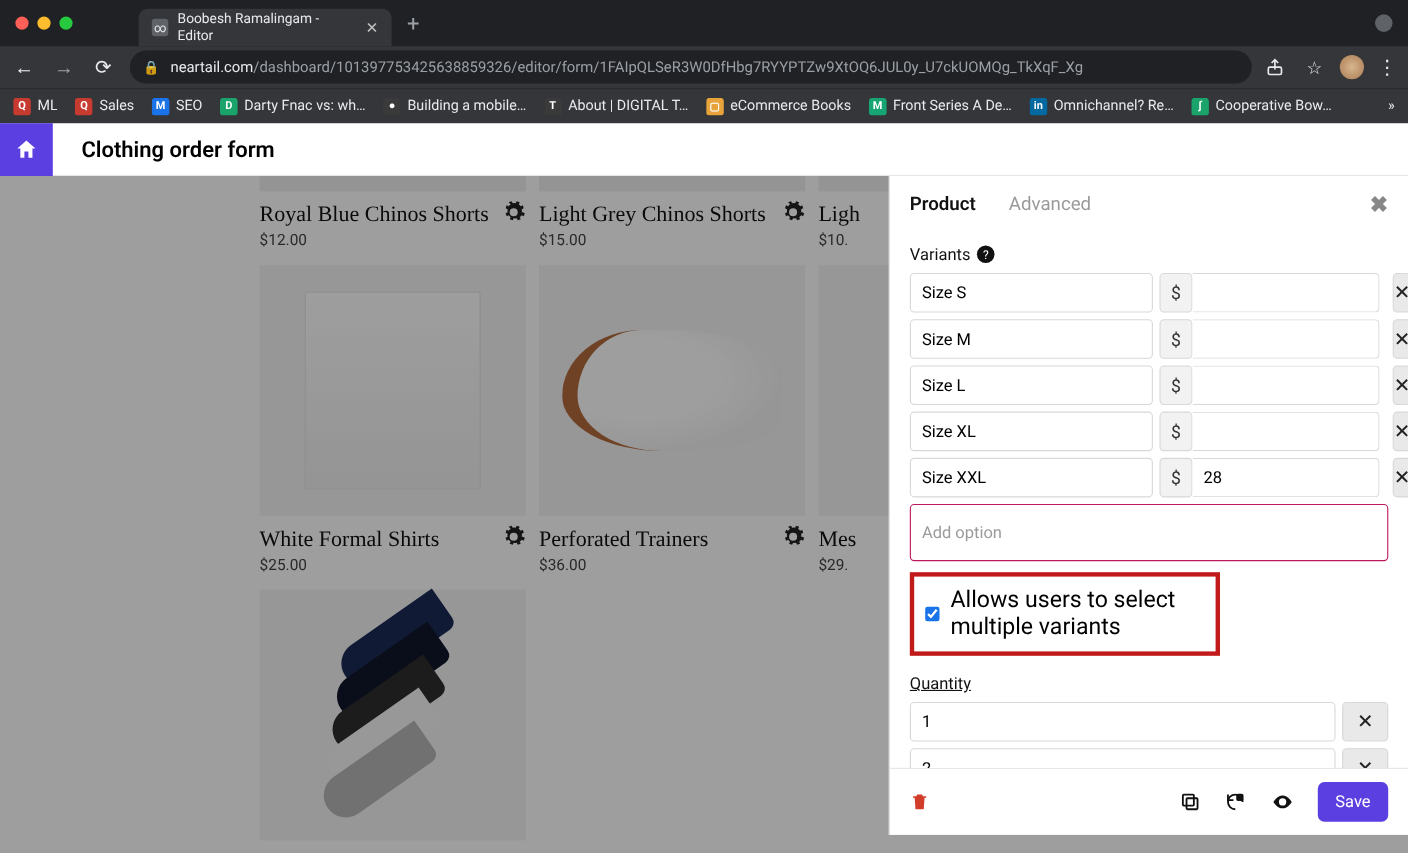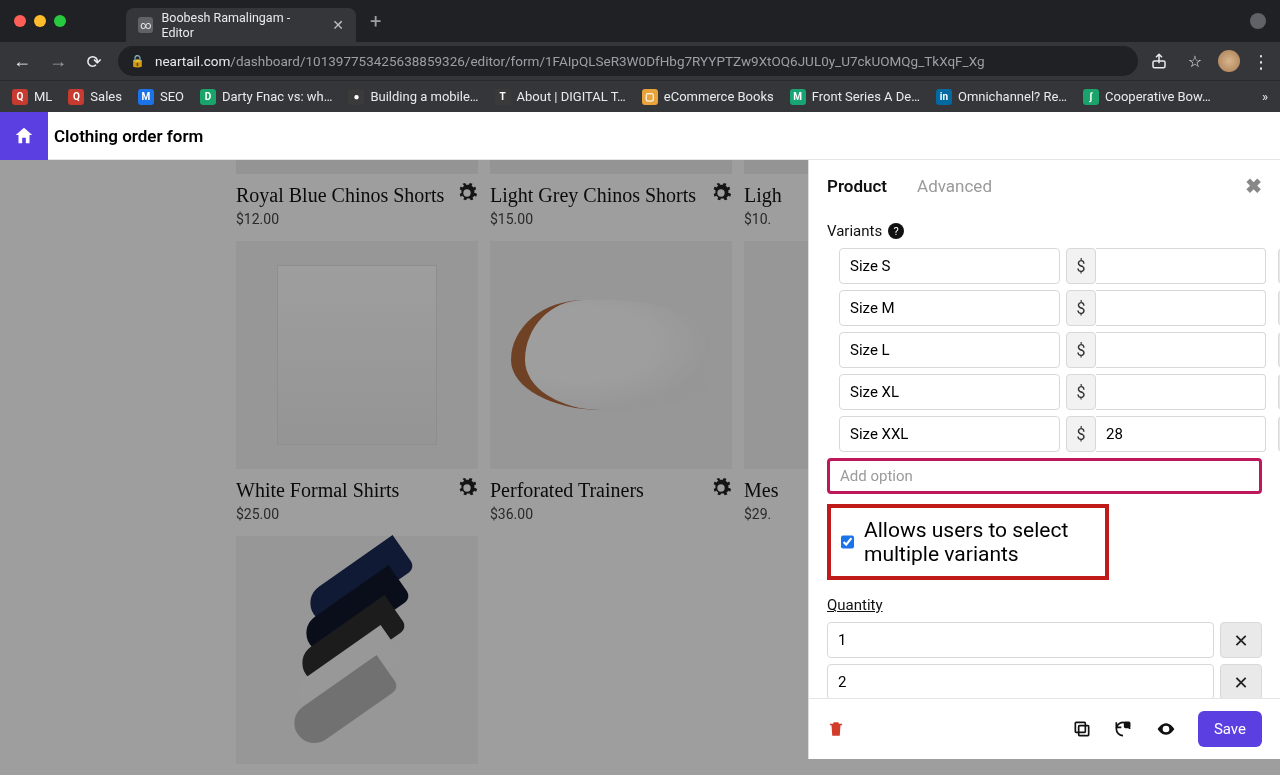--- a/index.html
+++ b/index.html
@@ -32,21 +32,21 @@
 
   .bookmarks{height:32px;display:flex;align-items:center;gap:16px;padding:0 12px;background:#35363a;border-top:1px solid #2a2b2e;color:#e8eaed;font-size:13px;overflow:hidden;}
   .bm{display:flex;align-items:center;gap:6px;white-space:nowrap;max-width:175px;overflow:hidden;text-overflow:ellipsis;}
   .bmico{width:16px;height:16px;border-radius:3px;display:flex;align-items:center;justify-content:center;font-size:10px;font-weight:bold;}
   .more{margin-left:auto;}
 
   
   .app{position:absolute;left:0;right:0;top:112px;bottom:0;background:#fff;}
   .apphead{height:48px;display:flex;align-items:center;border-bottom:1px solid #e5e5e5;}
   .homebtn{width:48px;height:48px;background:#5b3fe0;display:flex;align-items:center;justify-content:center;color:#fff;}
-  .pagetitle{font-size:17px;font-weight:600;padding-left:6px;}
+  .pagetitle{font-size:20px;font-weight:600;padding-left:26px;}
 
   .canvas{position:absolute;left:0;right:0;top:48px;bottom:0;background:#fff;overflow:hidden;}
   .products{position:absolute;left:236px;top:-4px;display:grid;grid-template-columns:242px 242px 242px;gap:14px 12px;}
   .card{}
   .thumb{width:242px;height:18px;background:#efefef;}
   .thumb.big{height:228px;background:#f4f4f4;display:flex;align-items:center;justify-content:center;}
   .placeholder{width:160px;height:180px;background:linear-gradient(#fff,#f0f0f0);border:1px solid #e6e6e6;}
   .shoe{width:200px;height:110px;background:radial-gradient(ellipse at 30% 40%,#fff 40%,#f3f3f3 70%);border-left:14px solid #b46a3d;border-radius:40% 60% 50% 50% / 60% 40% 30% 50%;}
   .socks{width:150px;height:190px;position:relative;}
   .sock{position:absolute;width:110px;height:40px;border-radius:20px 0 8px 20px;transform:rotate(-35deg);}
@@ -67,25 +67,25 @@
   .panel{position:absolute;top:0;right:0;width:472px;bottom:16px;background:#fff;border-left:1px solid #ddd;display:flex;flex-direction:column;z-index:5;}
   .ptabs{display:flex;align-items:center;padding:14px 18px 10px;gap:30px;}
   .ptab{font-size:17px;color:#9a9a9a;}
   .ptab.active{color:#111;font-weight:600;}
   .pclose{margin-left:auto;color:#888;font-size:20px;font-weight:bold;}
   .pbody{padding:4px 18px 8px;overflow-y:auto;flex:1;}
   .sect{font-size:15px;color:#111;margin:10px 0 8px;display:flex;align-items:center;gap:6px;}
   .help{width:16px;height:16px;border-radius:50%;background:#111;color:#fff;font-size:11px;display:flex;align-items:center;justify-content:center;}
   .vrow{display:flex;gap:6px;margin-bottom:6px;}
   .vinput{border:1px solid #d8d8d8;border-radius:4px;height:36px;padding:0 10px;font-size:15px;}
-  .vname{flex:1;margin-left:12px;}
+  .vname{flex:1;}
   .currency{width:30px;display:flex;align-items:center;justify-content:center;background:#f2f2f2;border:1px solid #d8d8d8;border-radius:4px;font-size:16px;color:#333;}
   .vprice{width:170px;border-left:none;border-radius:0 4px 4px 0;}
   .rembtn{width:42px;background:#e9e9e9;border:1px solid #d8d8d8;border-radius:4px;display:flex;align-items:center;justify-content:center;font-size:18px;color:#222;}
-  .addopt{border:3px solid #be185d;border-radius:4px;height:36px;padding:0 10px;font-size:15px;color:#9a9a9a;display:flex;align-items:center;margin-bottom:8px;}
+  .addopt{border:1px solid #be185d;border-radius:4px;height:52px;padding:0 10px;font-size:15px;color:#9a9a9a;display:flex;align-items:center;margin-bottom:8px;}
   .hl{border:4px solid #c11a1a;padding:10px 10px;display:flex;align-items:center;gap:10px;margin:10px 0 16px;width:282px;}
   .hl input{width:16px;height:16px;accent-color:#1a73e8;}
   .hl label{font-size:21px;}
   .qsect{margin-top:6px;text-decoration:underline;}
   .qrow{display:flex;gap:6px;margin-bottom:6px;}
   .qrow .vinput{flex:1;}
 
   .pfoot{display:flex;align-items:center;gap:20px;padding:12px 18px;border-top:1px solid #e5e5e5;}
   .trash{color:#d23c2a;font-size:18px;}
   .fgap{flex:1;}

